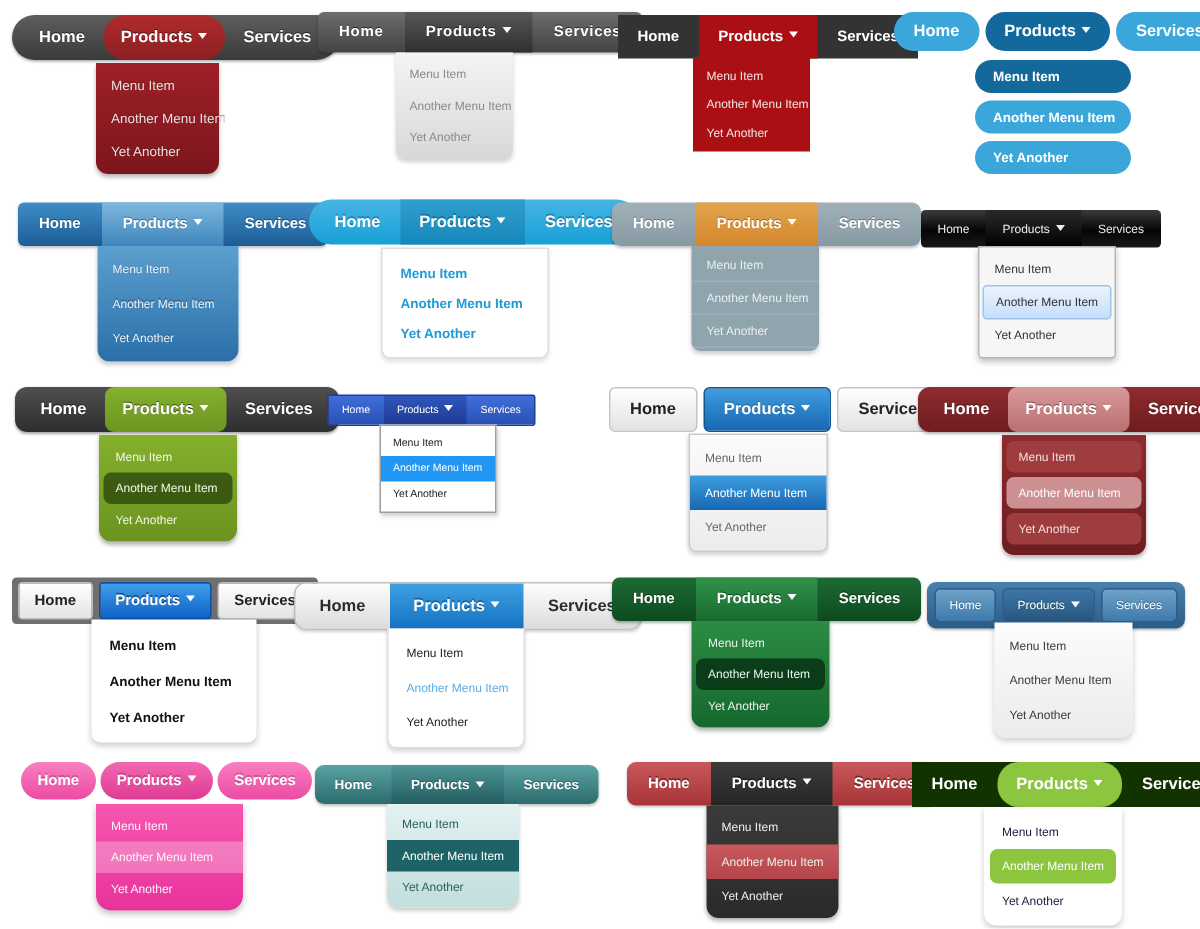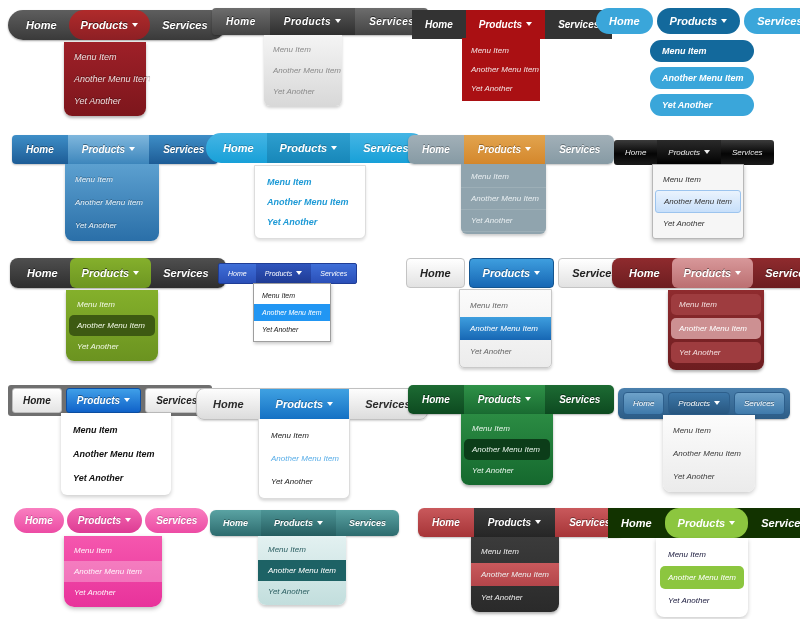--- a/index.html
+++ b/index.html
@@ -11,21 +11,20 @@
     overflow: hidden;
   }
   #grid {
     position: relative;
     width: 800px; height: 619px;
   }
   .cell {
     position: absolute;
     width: 200px;
     height: 124px;
-    font-style: italic;
   }
   .nav { position: absolute; white-space: nowrap; }
   .bar { display: inline-flex; position: relative; }
   .item {
     display: inline-block;
     white-space: nowrap;
     text-align: center;
     cursor: pointer;
     position: relative;
   }

